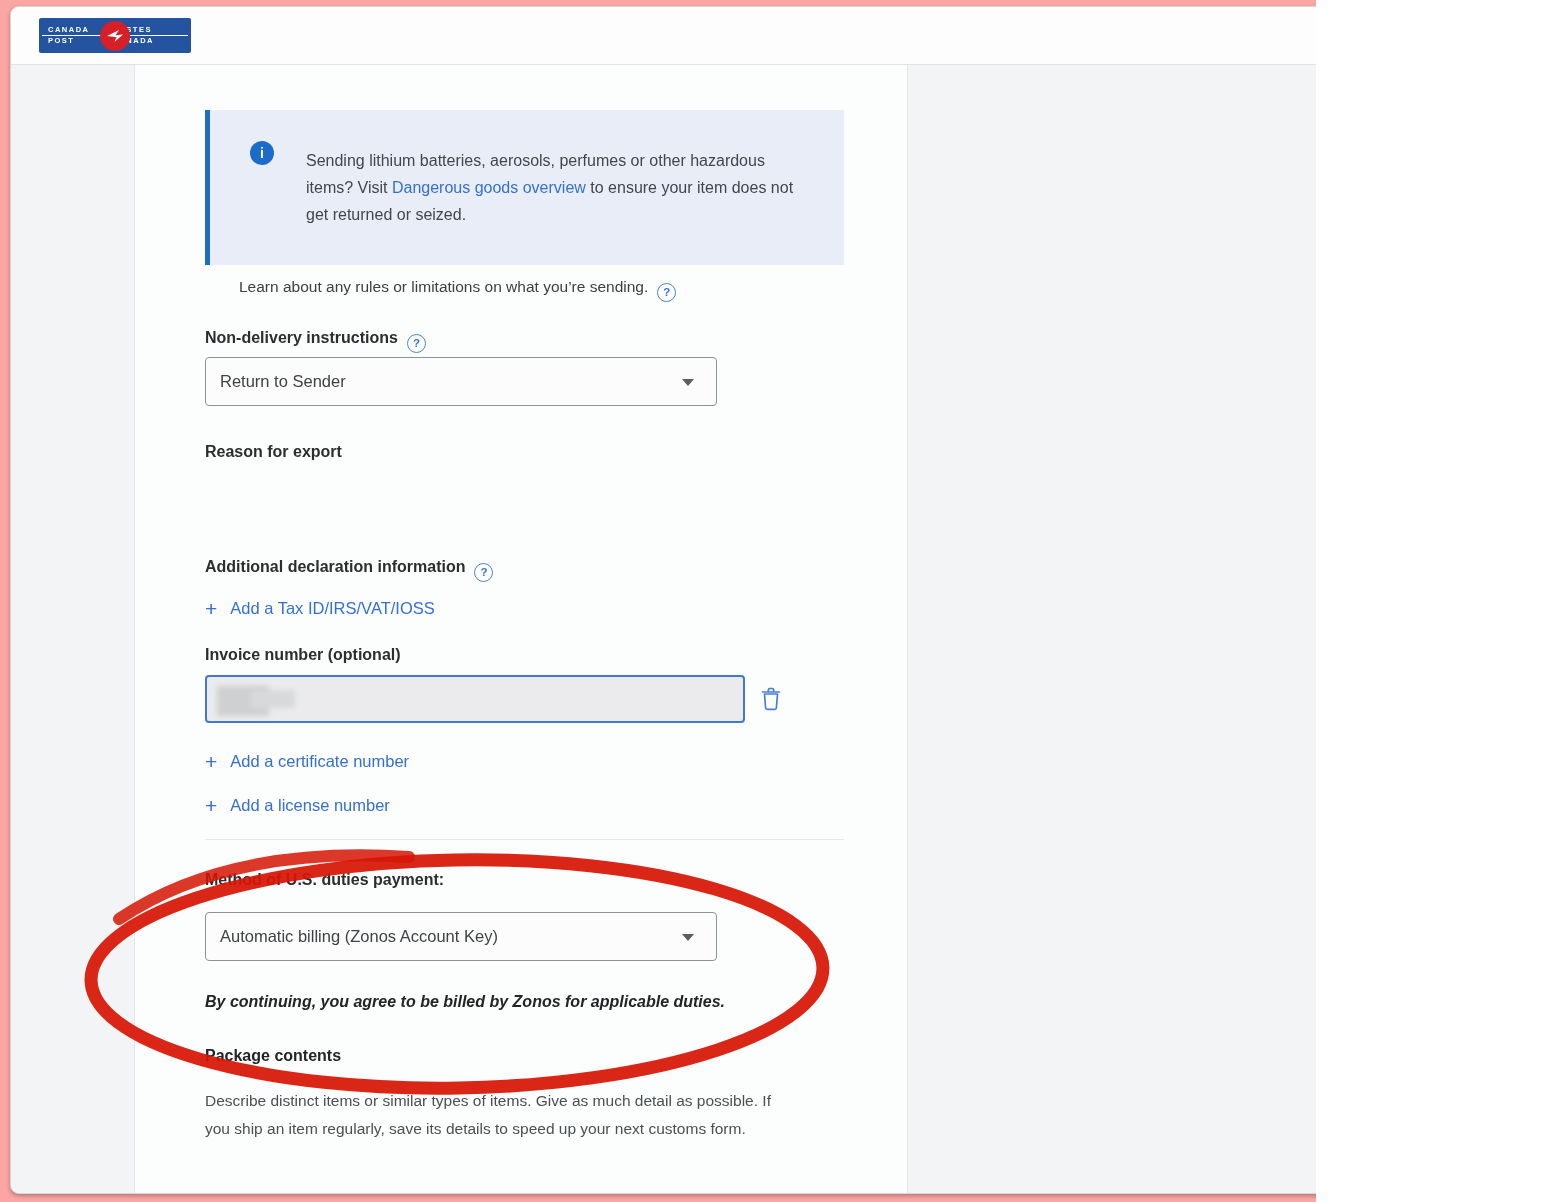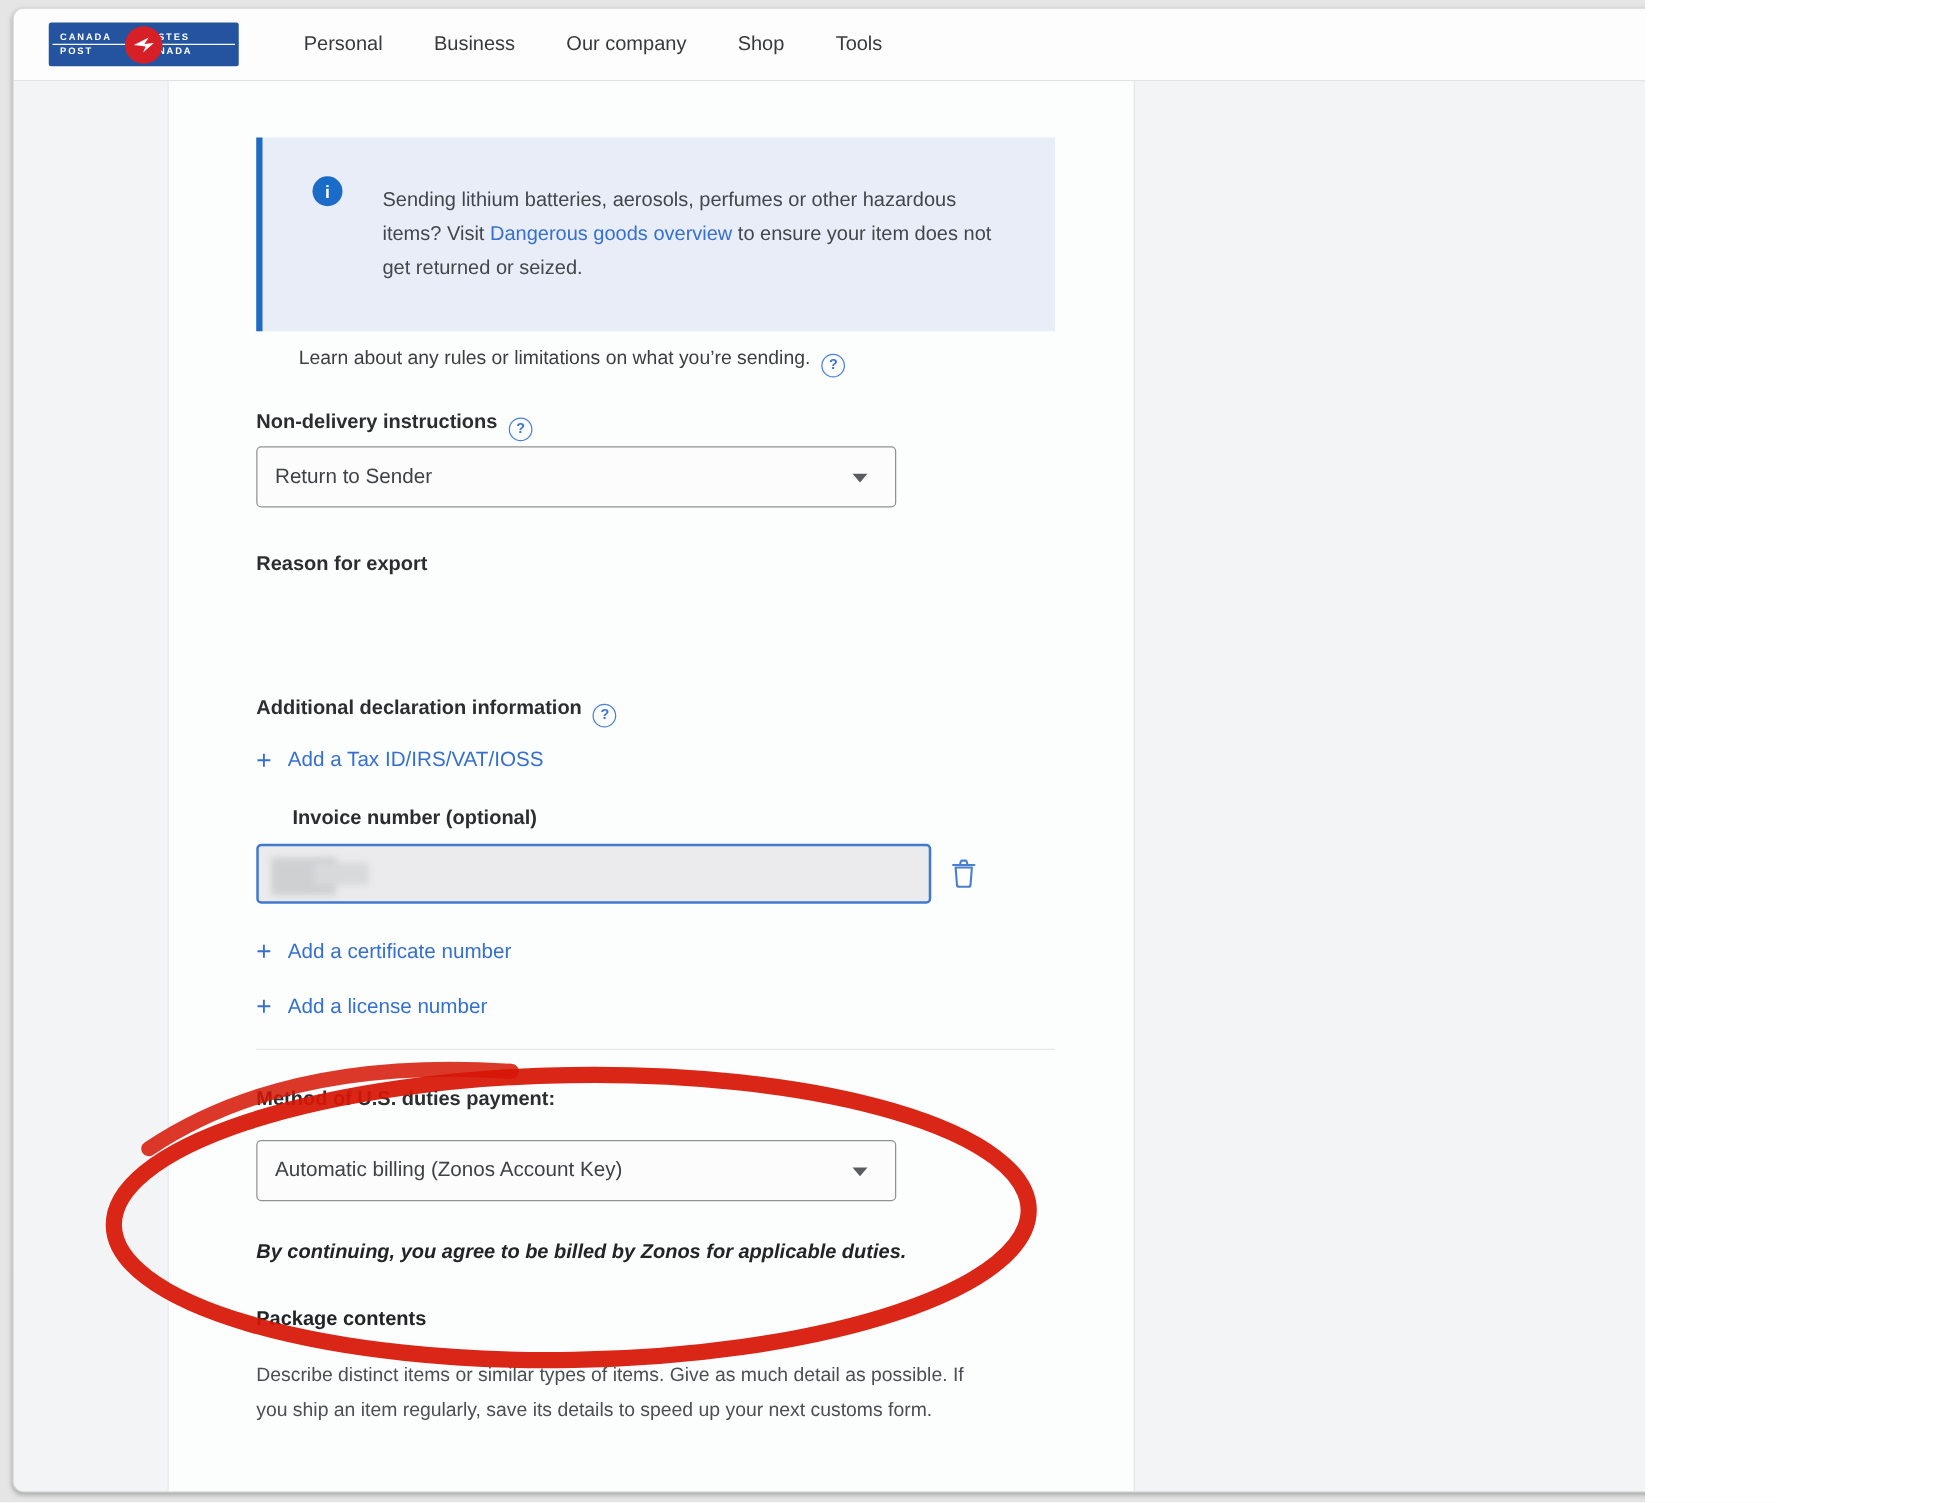--- a/index.html
+++ b/index.html
@@ -1,18 +1,18 @@
 <!DOCTYPE html>
 <html><head>
 <meta charset="utf-8">
 <style>
   html,body{margin:0;padding:0;background:#ffffff;}
   *{box-sizing:border-box;}
   body{font-family:"Liberation Sans","DejaVu Sans",sans-serif;-webkit-font-smoothing:antialiased;}
-  .stage{position:relative;width:1316px;height:1202px;background:#e5e5e5;overflow:hidden;}
+  .stage{position:relative;width:1316px;height:1202px;background:#fca5a5;overflow:hidden;}
 
   
   .window{position:absolute;left:10px;top:6px;width:1533px;height:1188px;
     background:#f3f4f5;border-radius:9px;overflow:hidden;
     border:1px solid #d6d7d8;box-shadow:0 2px 4px rgba(0,0,0,.28);}
 
   
   .header{position:absolute;left:0;top:0;width:100%;height:58px;background:#fdfdfd;border-bottom:1px solid #e2e3e4;}
   .logo{position:absolute;left:28px;top:11px;width:152px;height:35px;background:#24549f;border-radius:2px;
     display:flex;align-items:stretch;color:#fff;}
@@ -88,27 +88,20 @@
           <span>CANADA</span>
         </div>
         <div class="logo-rule"></div>
         <div class="logo-circle">
           <svg width="18" height="14" viewBox="0 0 18 14">
             <path d="M1 7 L13 1 L9.5 6.2 L17 5.4 L8.5 13 L10.5 8.2 L1 7 Z" fill="#ffffff"></path>
           </svg>
         </div>
       </div>
 
-      <nav class="nav">
-        <span class="nav-item">Personal</span>
-        <span class="nav-item">Business</span>
-        <span class="nav-item">Our company</span>
-        <span class="nav-item">Shop</span>
-        <span class="nav-item">Tools</span>
-      </nav>
 
       <div class="search-divider"></div>
       <div class="search">
         <span class="search-label">Search</span>
         <span style="display:flex;">
           <svg width="21" height="21" viewBox="0 0 21 21" fill="none">
             <circle cx="8.6" cy="8.6" r="6.4" stroke="#5f6368" stroke-width="1.8"></circle>
             <line x1="13.4" y1="13.4" x2="19" y2="19" stroke="#5f6368" stroke-width="1.8" stroke-linecap="round"></line>
           </svg>
         </span>
@@ -133,21 +126,21 @@
 
         <div class="field-label" style="top:378px;">Reason for export</div>
 
         <div class="field-label" style="top:493px;"><span>Additional declaration information</span><span class="help">?</span></div>
 
         <div class="add-link" style="top:534px;">
           <span class="plus">+</span>
           <span>Add a Tax ID/IRS/VAT/IOSS</span>
         </div>
 
-        <div class="field-label" style="top:581px;margin-left:29px;">Invoice number (optional)</div>
+        <div class="field-label" style="top:581px;">Invoice number (optional)</div>
         <div class="text-input">
           <div class="redact" style="left:10px;top:9px;width:52px;height:30px;"></div>
           <div class="redact" style="left:44px;top:13px;width:44px;height:18px;background:#d8d9db;"></div>
         </div>
         <button class="trash-btn">
           <span style="display:flex;">
             <svg width="22" height="24" viewBox="0 0 22 24" fill="none" stroke="#4a7fd0" stroke-width="1.7" stroke-linejoin="round">
               <path d="M4.5 7 L5.6 21 a1.6 1.6 0 0 0 1.6 1.4 h7.6 a1.6 1.6 0 0 0 1.6 -1.4 L17.5 7 Z"></path>
               <line x1="2.5" y1="5" x2="19.5" y2="5" stroke-linecap="round"></line>
               <path d="M8 4.8 L8.6 2.3 a1 1 0 0 1 1 -0.8 h2.8 a1 1 0 0 1 1 0.8 L14 4.8"></path>

